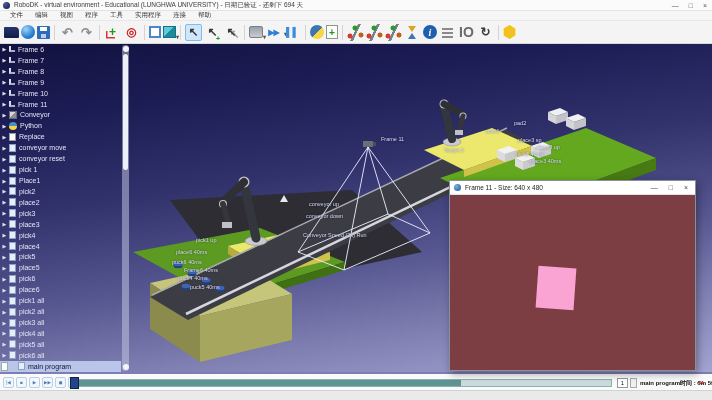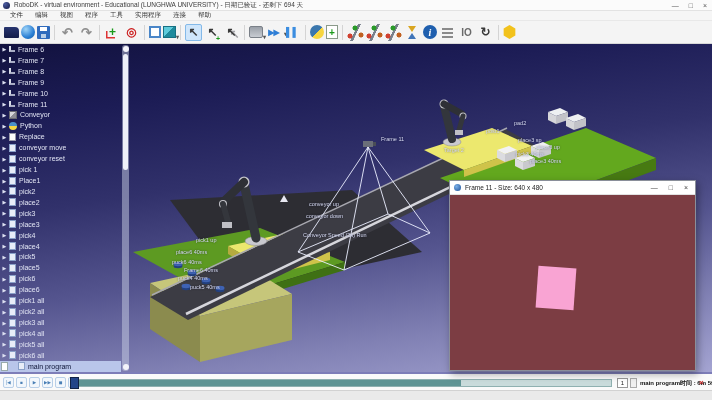--- a/index.html
+++ b/index.html
@@ -36,21 +36,21 @@
   .tbi[data-icon="export"]{width:14px;height:12px;background:linear-gradient(#9aa0a8,#c8ccd2);border:1px solid #7a8088;border-radius:2px;}
   .tbi[data-icon="fast-forward"]{color:#2f7fd6;font-size:8px;letter-spacing:-1px;}
   .tbi[data-icon="pause"]{color:#3b8de0;font-size:9px;}
   .tbi[data-icon="python"]{width:14px;height:14px;border-radius:50%;background:linear-gradient(135deg,#3b77ad 50%,#f7d63f 50%);}
   .tbi[data-icon="add-program"]{width:12px;height:14px;background:#fff;border:1px solid #8a9a8a;color:#1a9a1a;font-size:10px;}
   .tbi[data-icon^="link"]{width:17px;background:radial-gradient(circle at 3px 12px,#d04030 2.2px,transparent 2.8px),radial-gradient(circle at 8px 4px,#2a9a2a 2.2px,transparent 2.8px),radial-gradient(circle at 14px 11px,#c06020 2.2px,transparent 2.8px),linear-gradient(115deg,transparent 44%,#78808c 45%,#78808c 55%,transparent 56%);}
   .tbi[data-icon="hourglass"]::before{content:"";position:absolute;top:2px;left:4px;border-left:4px solid transparent;border-right:4px solid transparent;border-top:6px solid #d9a520;}
   .tbi[data-icon="hourglass"]::after{content:"";position:absolute;bottom:2px;left:4px;border-left:4px solid transparent;border-right:4px solid transparent;border-bottom:6px solid #3f74b8;}
   .tbi[data-icon="info"]{width:14px;height:14px;border-radius:50%;background:#1f5fae;color:#fff;font:italic bold 10px "Liberation Serif",serif;}
   .tbi[data-icon="params"]{background:linear-gradient(#8a8a8a,#8a8a8a) 3px 4px/11px 2px no-repeat,linear-gradient(#8a8a8a,#8a8a8a) 3px 8px/11px 2px no-repeat,linear-gradient(#8a8a8a,#8a8a8a) 3px 12px/11px 2px no-repeat;}
-  .tbi[data-icon="io"]{font-size:10px;color:#6a6a6a;}
+  .tbi[data-icon="io"]{font-size:14px;color:#6a6a6a;}
   .tbi[data-icon="sync"]{font-size:12px;color:#3a3a3a;}
   .tbi[data-icon="shield"]{width:13px;height:14px;background:#f2c21c;clip-path:polygon(50% 0,95% 25%,95% 75%,50% 100%,5% 75%,5% 25%);}
 
   
   .main{position:relative;height:328px;background:linear-gradient(172deg,#12123f 0%,#1c1c55 18%,#31316b 40%,#55558f 62%,#8181b4 82%,#a4a4d2 100%);}
   .sidebar{position:absolute;left:0;top:0;width:130px;height:328px;}
   .tree{position:absolute;left:0;top:0;right:9px;bottom:0;}
   .row{height:10.93px;display:flex;align-items:center;font-size:7px;color:#e2e5f4;white-space:nowrap;overflow:hidden;}
   .row[data-sel="1"]{background:#b9c6ea;color:#0c1336;}
   .pre{display:none;width:7px;height:9px;background:#fff;border:1px solid #9aa;margin:0 1px;flex:none;}

